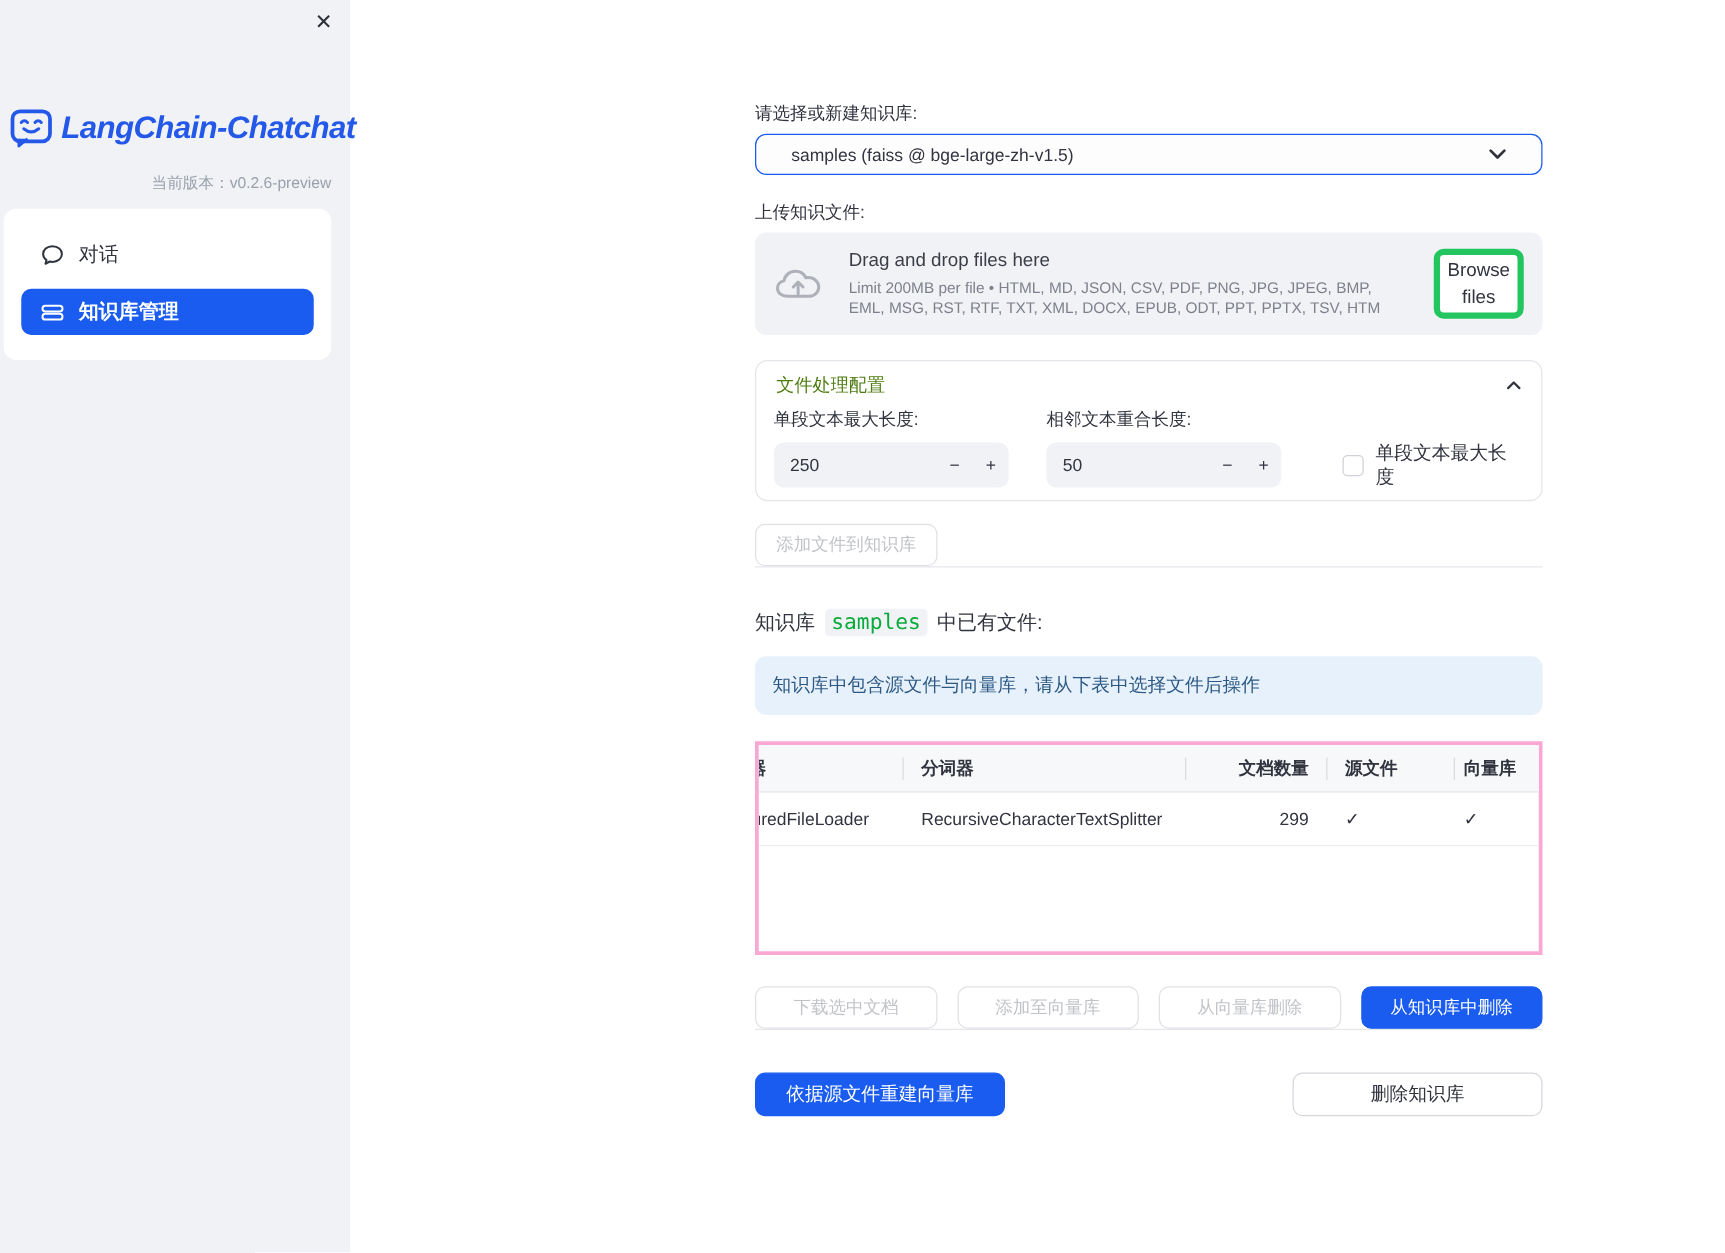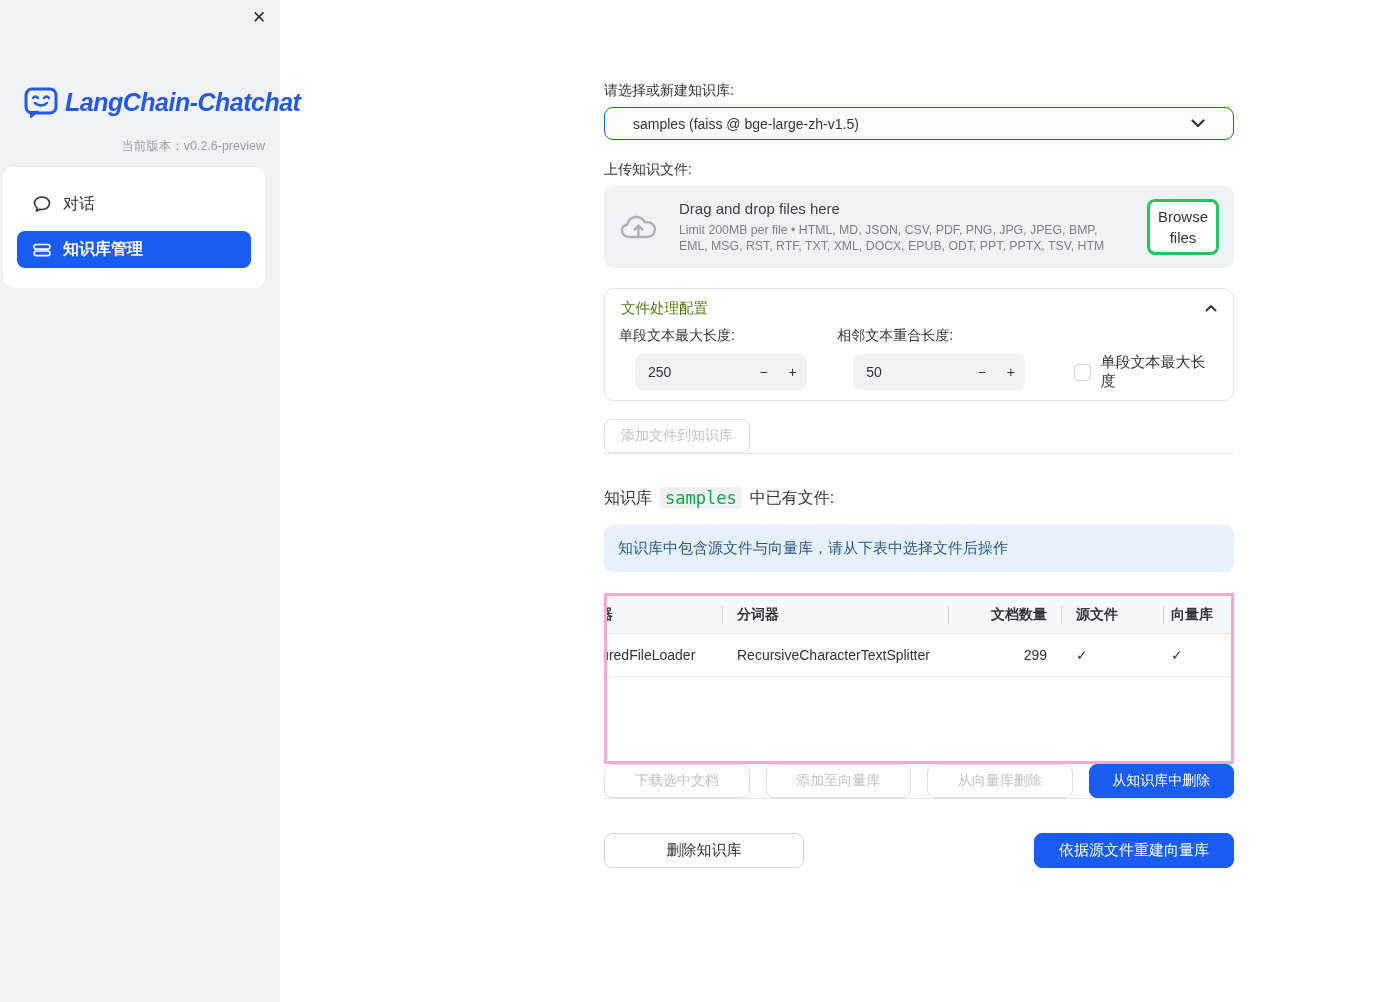--- a/index.html
+++ b/index.html
@@ -16,21 +16,21 @@
   .sidebar {
     position: absolute; left: 0; top: 0; width: 280px; height: 1002px;
     background: #f0f2f6;
   }
   .close-x {
     position: absolute; top: 6px; right: 9px;
     font-size: 17px; color: #2f3138; cursor: pointer;
     width: 24px; height: 24px; line-height: 24px; text-align: center;
   }
   .logo-row {
-    position: absolute; left: 24px; top: 86px; right: 12px;
+    position: absolute; left: 8px; top: 86px; right: 12px;
     display: flex; align-items: center; gap: 7px;
   }
   .logo-icon { width: 34px; height: 33px; flex: 0 0 auto; }
   .logo-text {
     color: #2458e8; font-size: 25px; font-weight: bold; font-style: italic;
     letter-spacing: -0.5px; white-space: nowrap;
   }
   .version-row {
     position: absolute; top: 138px; right: 15px;
     font-size: 12.5px; color: #9aa0ab;
@@ -69,40 +69,40 @@
   .dropzone {
     height: 82px; background: #f1f2f6; border-radius: 9px;
     display: flex; align-items: center; padding: 13px 15px; gap: 20px;
   }
   .dz-icon { flex: 0 0 40px; display: flex; align-items: center; justify-content: center; }
   .dz-texts { flex: 1; min-width: 0; }
   .dz-title { font-size: 15px; color: #3c3e47; margin-bottom: 5px; }
   .dz-limit { font-size: 12.3px; color: #7e818b; line-height: 16px; }
   .browse-btn {
     flex: 0 0 auto; width: 72px; height: 56px; background: #ffffff;
-    border: 3px solid #22c55e; border-radius: 8px; font-size: 15px; color: #31333f;
+    border: 5px solid #22c55e; border-radius: 8px; font-size: 15px; color: #31333f;
     display: flex; align-items: center; justify-content: center; text-align: center;
     line-height: 21px; cursor: pointer; padding: 0 8px;
   }
 
   .expander {
     margin-top: 20px; border: 1px solid #e4e5e9; border-radius: 10px;
     height: 113px; overflow: hidden;
   }
   .exp-header {
     height: 38px; display: flex; align-items: center; justify-content: space-between;
     padding: 0 16px; cursor: pointer;
   }
   .exp-title { font-size: 14.5px; color: #4d7c0f; }
   .exp-body { display: flex; padding: 0 14px; gap: 30px; align-items: flex-start; }
   .num-group { width: 190px; }
   .num-label { font-size: 14px; color: #31333f; margin-bottom: 9px; }
   .num-input {
     height: 36px; background: #f0f2f6; border-radius: 8px;
-    display: flex; align-items: center; padding-left: 13px; margin-left: 16px;
+    display: flex; align-items: center; padding-left: 13px;
   }
   .num-value { flex: 1; font-size: 14px; color: #31333f; }
   .step-btn {
     width: 29px; height: 36px; display: flex; align-items: center; justify-content: center;
     font-size: 14px; color: #31333f; cursor: pointer;
   }
   .chk-wrap {
     display: flex; align-items: center; gap: 9px; margin-left: 19px;
     height: 36px; margin-top: 27px;
   }
@@ -155,21 +155,21 @@
     align-items: center; font-size: 14px; color: #31333f; cursor: pointer;
   }
   .cell { overflow: hidden; white-space: nowrap; }
   .cell.pad { padding-left: 15px; }
   .cell.pad-sm { padding-left: 8px; }
   .cell.num { text-align: right; padding-right: 14px; }
   .shift-h { display: inline-block; margin-left: -64px; white-space: nowrap; }
   .shift-c { display: inline-block; margin-left: -58px; white-space: nowrap; }
   .col-sep { position: absolute; top: 10px; width: 1px; height: 18px; background: #dbdce0; }
 
-  .row-actions { display: flex; gap: 16px; }
+  .row-actions { margin-top: 25px; display: flex; gap: 16px; }
   .row-actions .btn { flex: 1 1 0; height: 34px; }
 
   .bottom-row { margin-top: 34px; display: flex; justify-content: space-between; }
   .bottom-row .btn { width: 200px; height: 35px; font-size: 15px; }
 
   svg { display: block; }
 </style>
 </head>
 <body>
 
@@ -312,17 +312,17 @@
   <div class="row-actions">
     <button class="btn disabled">下载选中文档</button>
     <button class="btn disabled">添加至向量库</button>
     <button class="btn disabled">从向量库删除</button>
     <button class="btn primary">从知识库中删除</button>
   </div>
 
   <hr class="divider divider-2">
 
   <div class="bottom-row">
+    <button class="btn primary">依据源文件重建向量库</button>
     <button class="btn">删除知识库</button>
-    <button class="btn primary">依据源文件重建向量库</button>
   </div>
 
 </div>
 
 </body></html>

